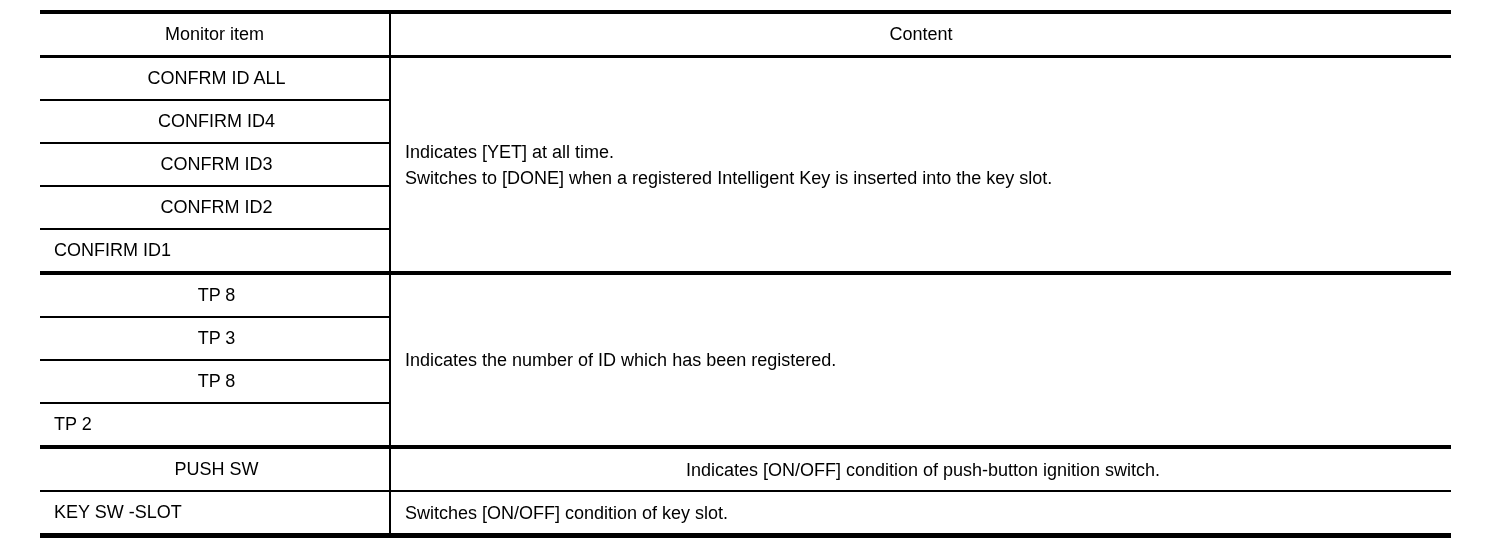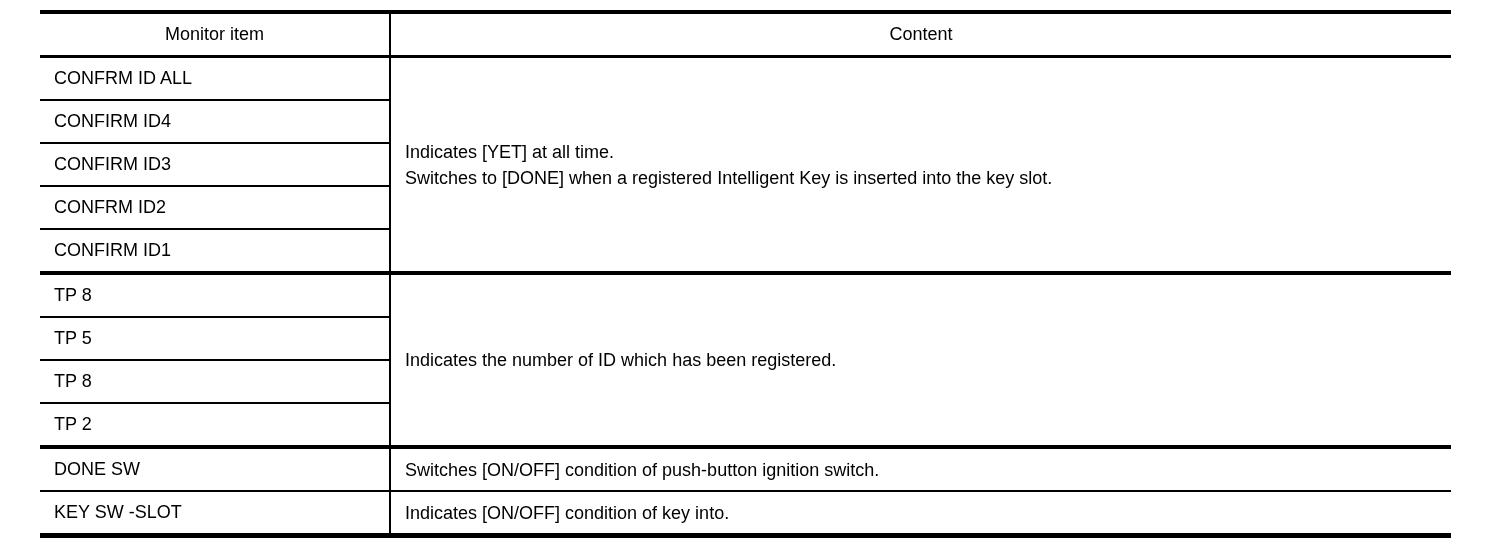--- a/index.html
+++ b/index.html
@@ -34,21 +34,21 @@
     border-bottom: 3px solid #000;
     padding: 0;
   }
   td {
     height: 41px;
     font-size: 18px;
     vertical-align: middle;
     padding: 0 10px 0 14px;
   }
   .divider { border-right: 2px solid #000; }
-  .sep-thin  { border-bottom: 2px solid #000; }
+  .sep-thin  { border-bottom: 2px solid #000; text-align: center; }
   .sep-group { border-bottom: 4px solid #000000; }
   td.content-cell { line-height: 26px; }
 </style>
 </head>
 <body>
 
 <div class="table-wrap">
   <table class="monitor">
     <colgroup>
         <col class="c1">
@@ -65,54 +65,54 @@
       <td class="divider sep-thin">CONFRM ID ALL</td>
       <td class="content-cell sep-group" rowspan="5">
         <div>Indicates [YET] at all time.</div>
         <div>Switches to [DONE] when a registered Intelligent Key is inserted into the key slot.</div>
       </td>
     </tr>
     <tr>
       <td class="divider sep-thin">CONFIRM ID4</td>
     </tr>
     <tr>
-      <td class="divider sep-thin">CONFIRM ID3</td>
+      <td class="divider sep-thin">CONFRM ID3</td>
     </tr>
     <tr>
       <td class="divider sep-thin">CONFRM ID2</td>
     </tr>
     <tr>
       <td class="divider sep-group">CONFIRM ID1</td>
     </tr>
 
     <tr>
       <td class="divider sep-thin">TP 8</td>
       <td class="content-cell sep-group" rowspan="4">
         <div>Indicates the number of ID which has been registered.</div>
       </td>
     </tr>
     <tr>
-      <td class="divider sep-thin">TP 5</td>
+      <td class="divider sep-thin">TP 3</td>
     </tr>
     <tr>
       <td class="divider sep-thin">TP 8</td>
     </tr>
     <tr>
       <td class="divider sep-group">TP 2</td>
     </tr>
 
     <tr>
-      <td class="divider sep-thin">DONE SW</td>
+      <td class="divider sep-thin">PUSH SW</td>
       <td class="content-cell sep-thin">
-        <div>Switches [ON/OFF] condition of push-button ignition switch.</div>
+        <div>Indicates [ON/OFF] condition of push-button ignition switch.</div>
       </td>
     </tr>
 
     <tr>
       <td class="divider">KEY SW -SLOT</td>
       <td class="content-cell">
-        <div>Indicates [ON/OFF] condition of key into.</div>
+        <div>Switches [ON/OFF] condition of key slot.</div>
       </td>
     </tr>
 
   </tbody>
     </table>
 </div>
 
 </body></html>

